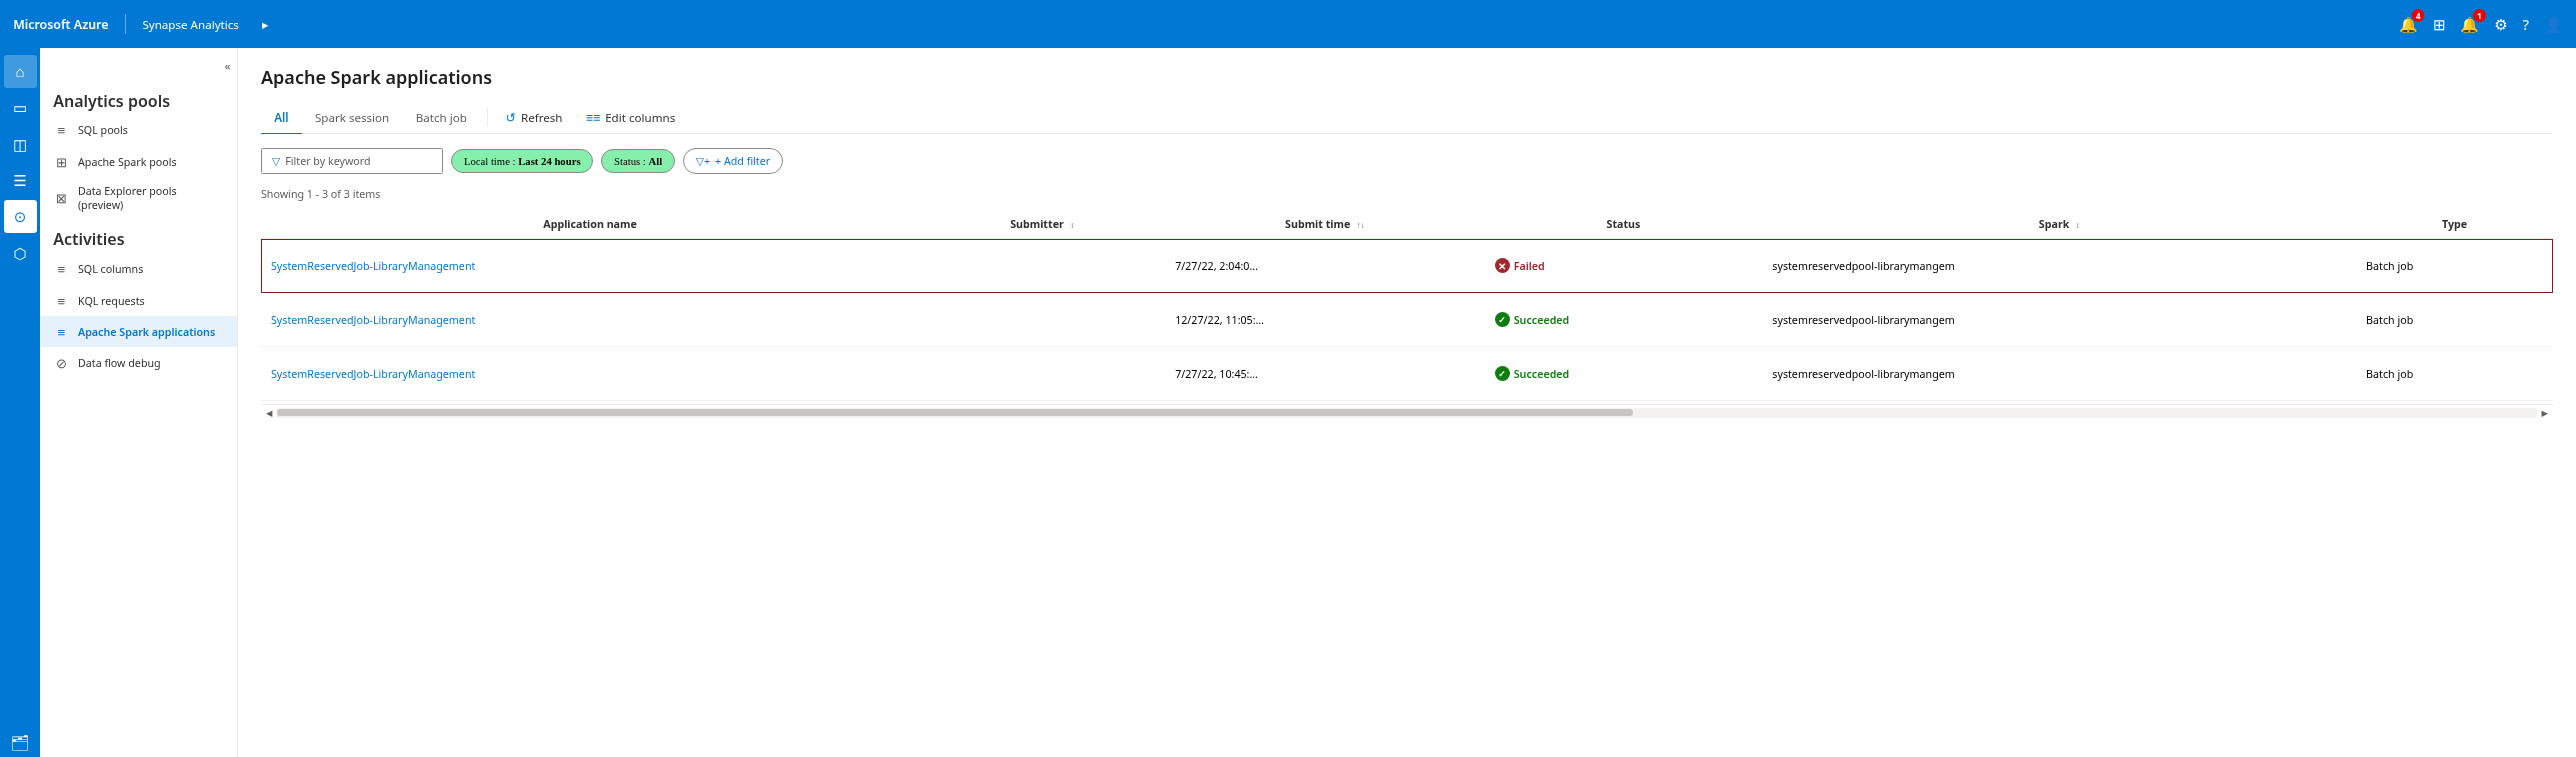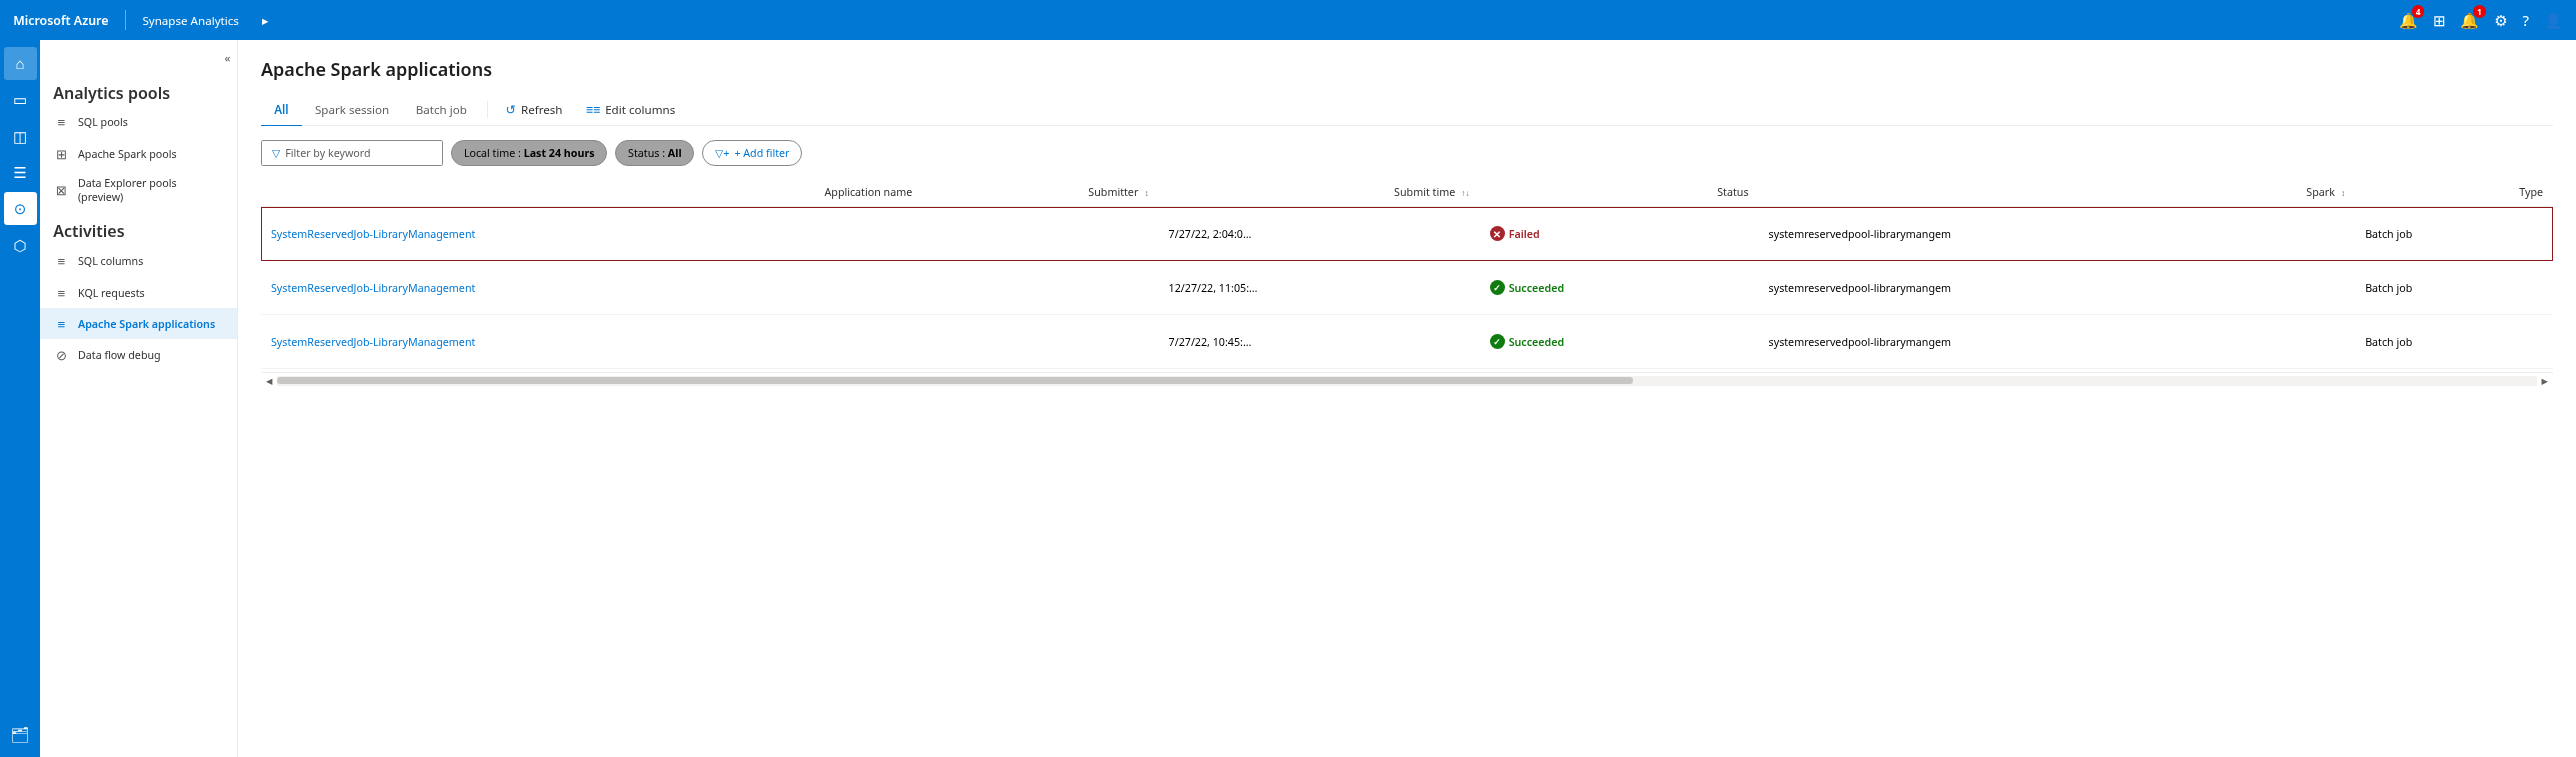--- a/index.html
+++ b/index.html
@@ -1,21 +1,21 @@
 <!DOCTYPE html>
 <html style="font-size:13.2px"><head>
   <meta charset="utf-8">
   <style>
     * { box-sizing: border-box; margin: 0; padding: 0; }
     body { font-family: 'Segoe UI', system-ui, sans-serif; font-size: 11.6px; background: #f3f2f1; overflow: hidden; }
 
     
     .topbar {
       background: #0078d4;
-      height: 40px;
+      height: 48px;
       display: flex;
       align-items: center;
       padding: 0 13.2px;
       color: white;
       gap: 10px;
     }
     .topbar-brand { font-size: 12.4px; font-weight: 600; white-space: nowrap; }
     .topbar-divider { width: 0.8px; height: 20px; background: rgba(255,255,255,0.4); margin: 0 6.6px; }
     .topbar-service { font-size: 11.6px; display: flex; align-items: center; gap: 23px; }
     .topbar-service .chevron { font-size: 8.3px; }
@@ -108,35 +108,35 @@
     .filters { display: flex; align-items: center; gap: 8.3px; margin-bottom: 13.2px; flex-wrap: wrap; }
     .filter-input {
       display: flex; align-items: center; gap: 5px;
       border: 0.8px solid #8a8886; border-radius: 1.7px;
       padding: 5px 10px; background: white; min-width: 182px;
       color: #605e5c; font-size: 10.7px; cursor: text;
     }
     .filter-pill {
       display: flex; align-items: flex-start; gap: 5px;
       border: 0.8px solid #8a8886; border-radius: 13.2px;
-      padding: 5px 11.6px; background: #a3a3a3;
-      font-size: 10.7px; cursor: pointer; white-space: nowrap;
+      padding: 5px 11.6px; background: #86efac;
+      font-size: 10.7px; cursor: pointer; white-space: nowrap; font-family: Liberation Serif, serif;
     }
     .add-filter-pill {
       display: flex; align-items: center; gap: 5px;
       border: 0.8px solid #8a8886; border-radius: 13.2px;
       padding: 5px 11.6px; background: white;
       font-size: 10.7px; cursor: pointer; white-space: nowrap; color: #0078d4;
     }
 
     
     .showing-label { font-size: 10.7px; color: #605e5c; margin-bottom: 10px; }
     .data-table { width: 100%; border-collapse: collapse; font-size: 10.7px; }
     .data-table th {
-      text-align: right; font-weight: 400; padding: 6.6px 10px;
+      text-align: center; font-weight: 700; padding: 6.6px 10px;
       border-bottom: 1.7px solid #edebe9; color: #323130; white-space: nowrap; cursor: pointer;
     }
     .data-table th .sort-icon { font-size: 8.3px; color: #605e5c; margin-left: 3.3px; }
     .data-table td { padding: 19px 10px; border-bottom: 0.8px solid #f3f2f1; vertical-align: middle; }
 
     .app-link { color: #0078d4; text-decoration: none; cursor: pointer; }
 
     .status-failed { display: flex; align-items: center; gap: 4.1px; color: #a4262c; font-weight: 600; }
     .status-succeeded { display: flex; align-items: center; gap: 4.1px; color: #107c10; font-weight: 600; }
     .status-icon-fail {
@@ -265,20 +265,21 @@
       </div>
       <div class="filter-pill">
         <span>Status : <strong>All</strong></span>
       </div>
       <div class="add-filter-pill">
         <span>▽+</span>
         <span>+ Add filter</span>
       </div>
     </div>
 
+    <div class="showing-label">Showing 1 - 3 of 3 items</div>
 
     <div class="table-scroll-container">
       <table class="data-table">
         <thead>
           <tr>
             <th>
               <span>Application name</span>
             </th>
             <th>
               <span>Submitter</span>

